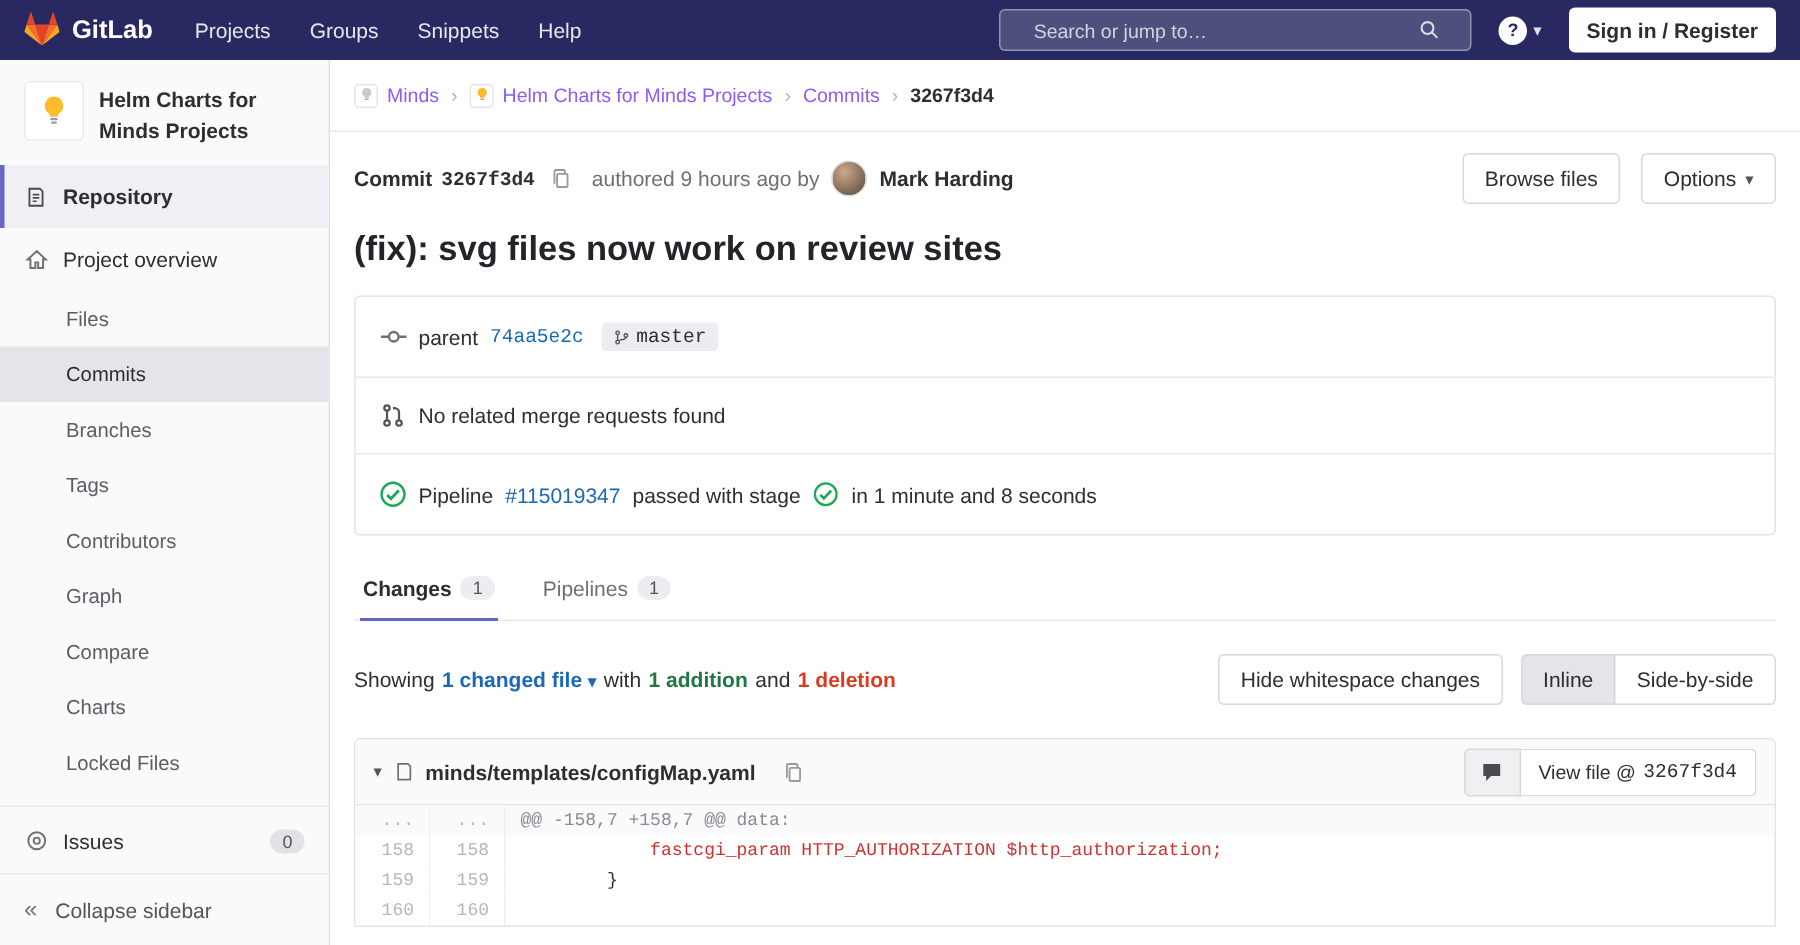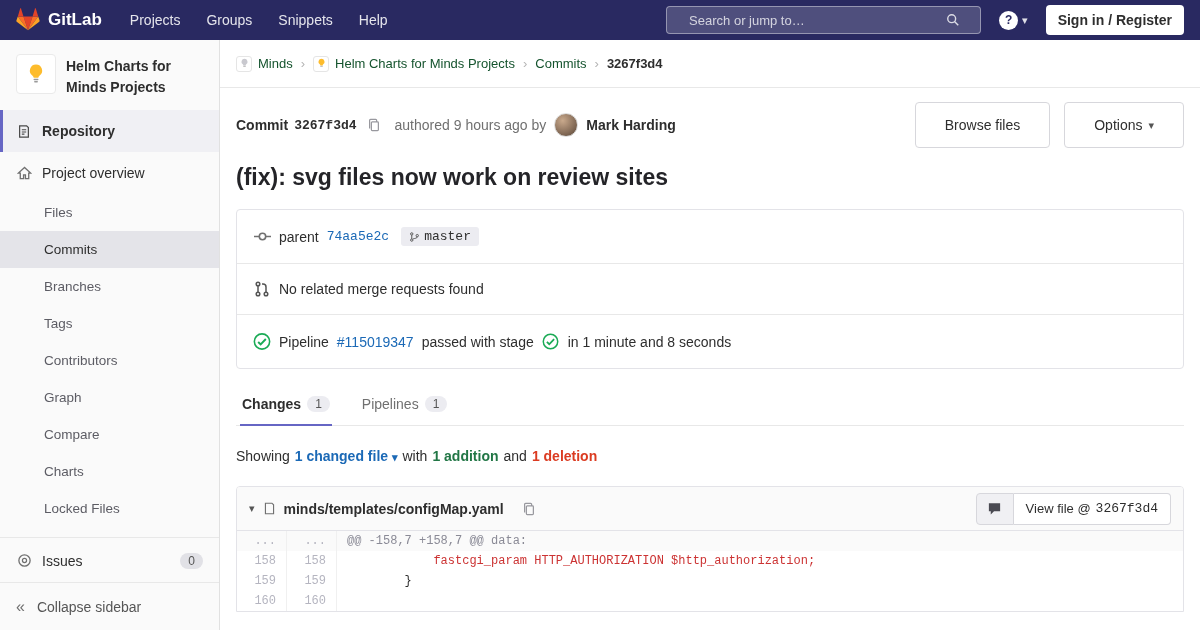--- a/index.html
+++ b/index.html
@@ -46,37 +46,37 @@
     font-size:12px; color:#555; }
   .collapse-row { position:absolute; bottom:0; left:0; right:0; height:48px; border-top:1px solid #e8e8e8;
     display:flex; align-items:center; gap:12px; padding:0 16px; color:#555; cursor:pointer; background:#fafafa; }
   .collapse-glyph { font-size:16px; color:#707070; }
 
   
   .main { margin-left:220px; padding-top:40px; }
   .breadcrumbs { height:48px; border-bottom:1px solid #e8e8e8; display:flex; align-items:center;
     padding:0 16px; color:#707070; font-size:13px; gap:8px; }
   .crumb { display:flex; align-items:center; gap:6px; color:#707070; }
-  .crumb a { color:#14532d; }
+  .crumb a { color:#8b5cf6; }
   .crumb.last { color:#2e2e2e; font-weight:bold; }
   .crumb-sep { color:#b5b5b5; }
   .mini-avatar { width:16px; height:16px; background:#fff; border:1px solid #e5e5e5; border-radius:3px;
     display:flex; align-items:center; justify-content:center; }
 
   .commit-meta { display:flex; align-items:center; padding:14px 16px 6px; }
   .commit-label { font-weight:bold; margin-right:6px; }
   .sha { font-family:"Liberation Mono", monospace; font-size:13px; }
   .copy-btn { background:none; border:none; padding:0 4px; margin-left:6px; cursor:pointer; color:#98989e; display:inline-flex; }
   .authored { color:#707070; margin-left:10px; margin-right:8px; }
   .user-avatar { width:24px; height:24px; border-radius:50%; margin-right:8px;
     background:radial-gradient(circle at 35% 30%, #c9a98c, #7b6350 70%, #4e3f33); border:1px solid #ddd; }
   .author-name { font-weight:bold; }
   .meta-actions { margin-left:auto; display:flex; gap:14px; }
   .btn { display:inline-flex; align-items:center; gap:6px; background:#fff; border:1px solid #d7d7dc;
-    border-radius:4px; padding:0 29px; height:46px; font-size:14px; color:#2e2e2e; cursor:pointer;
+    border-radius:4px; padding:0 14px; height:34px; font-size:14px; color:#2e2e2e; cursor:pointer;
     font-family:"Liberation Sans",sans-serif; }
   .caret { font-size:11px; color:#555; }
 
   .commit-title { font-size:23px; font-weight:bold; margin:10px 16px 18px; color:#242428; }
 
   .info-box { margin:0 16px; border:1px solid #e3e3e8; border-radius:4px; }
   .info-row { display:flex; align-items:center; gap:8px; padding:17px 16px; }
   .info-row + .info-row { border-top:1px solid #e8e8e8; }
   .info-icon { width:18px; display:flex; justify-content:center; color:#707070; flex-shrink:0; }
   .link { color:#1b69b6; }
@@ -338,20 +338,27 @@
   <div class="summary-row">
     <span>Showing</span>
     <a href="#" class="link-bold">
       <span>1 changed file</span>
       <span class="caret" style="color:#1b69b6;">▾</span>
     </a>
     <span>with</span>
     <span class="green-text">1 addition</span>
     <span>and</span>
     <span class="red-text">1 deletion</span>
+    <div class="summary-actions">
+      <button class="btn">Hide whitespace changes</button>
+      <div class="btn-group">
+        <button class="btn seg-active">Inline</button>
+        <button class="btn">Side-by-side</button>
+      </div>
+    </div>
   </div>
 
   <div class="diff-box">
     <div class="diff-header">
       <span class="caret">▾</span>
       <span style="display:flex;">
         <svg width="13" height="15" viewBox="0 0 16 16">
             <path d="M3 1.5h8l2 2v11H3z" fill="none" stroke="#707070" stroke-width="1.4"></path>
           </svg>
       </span>

